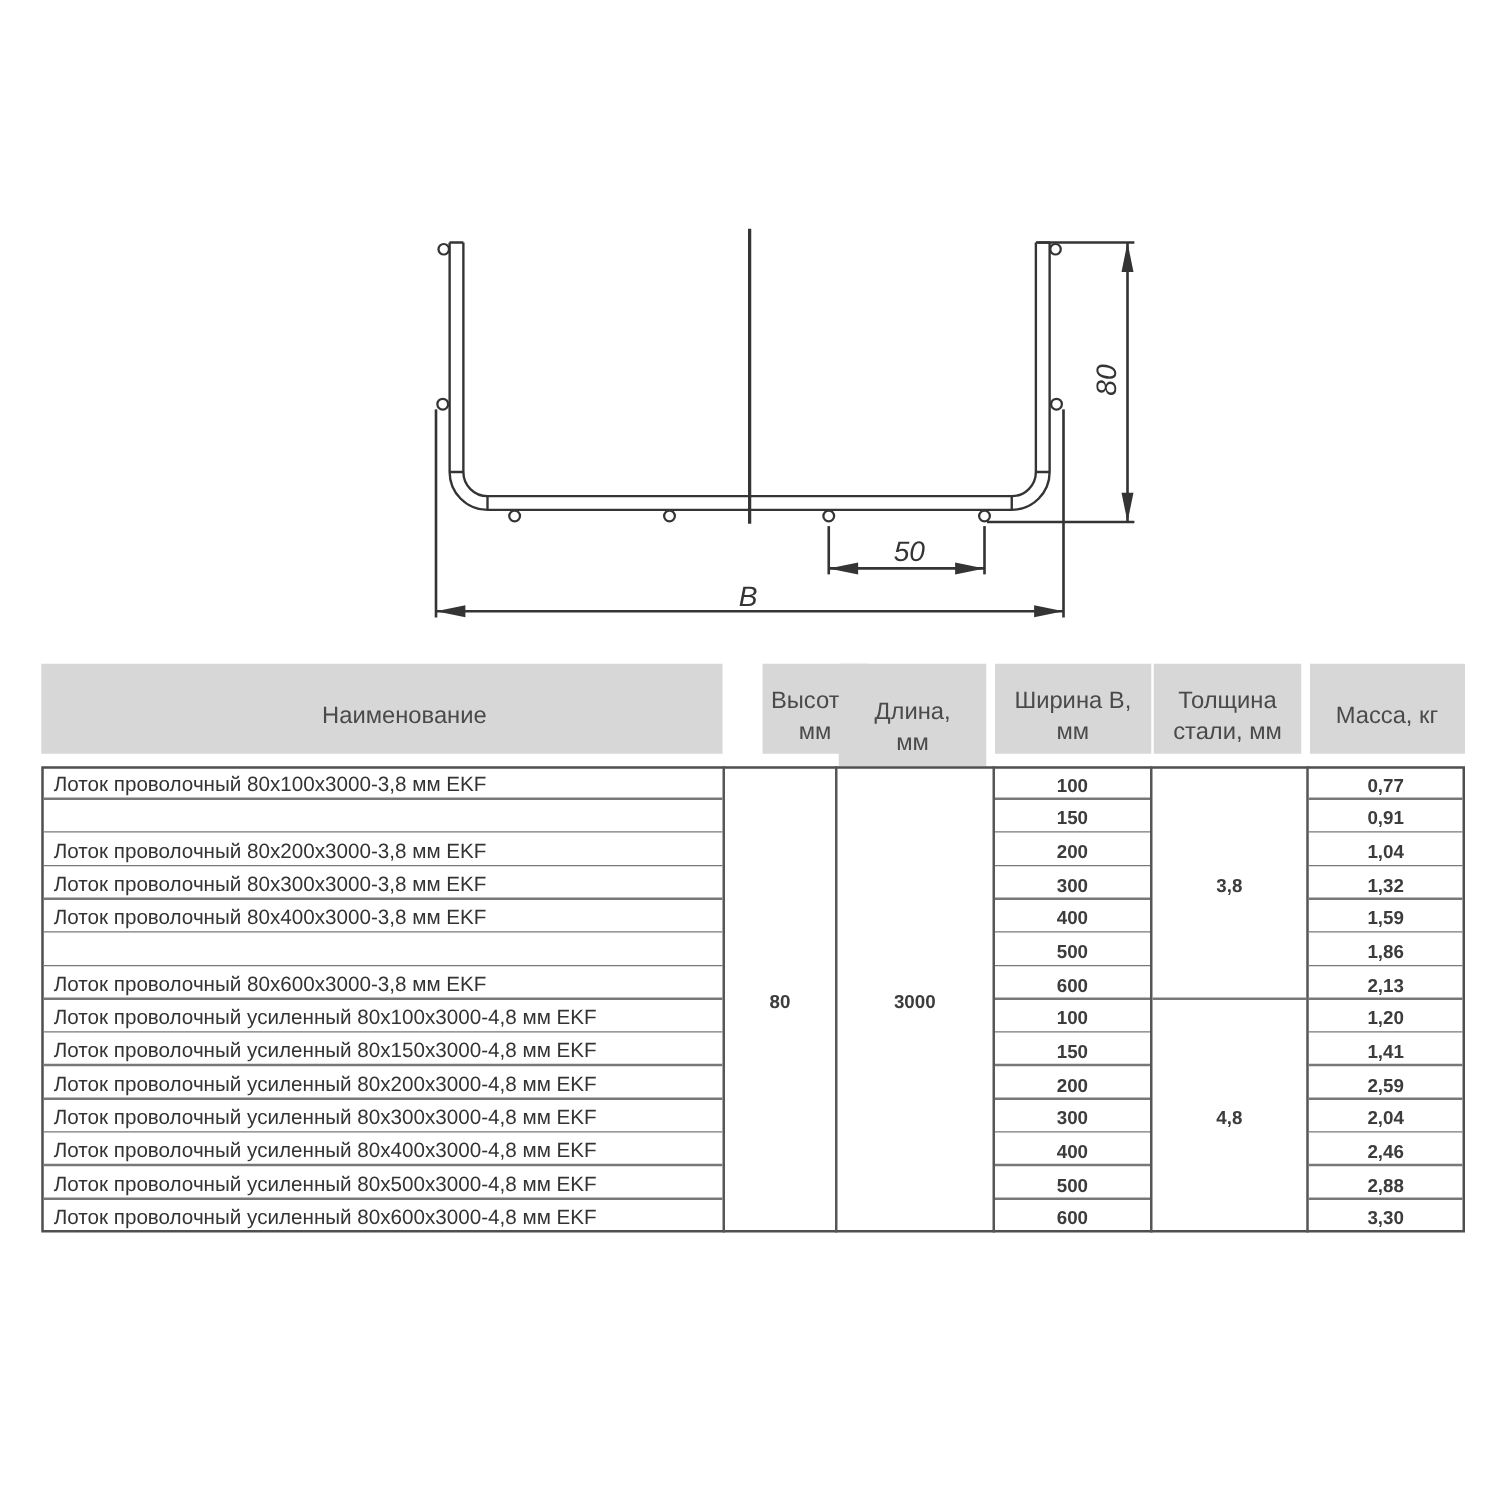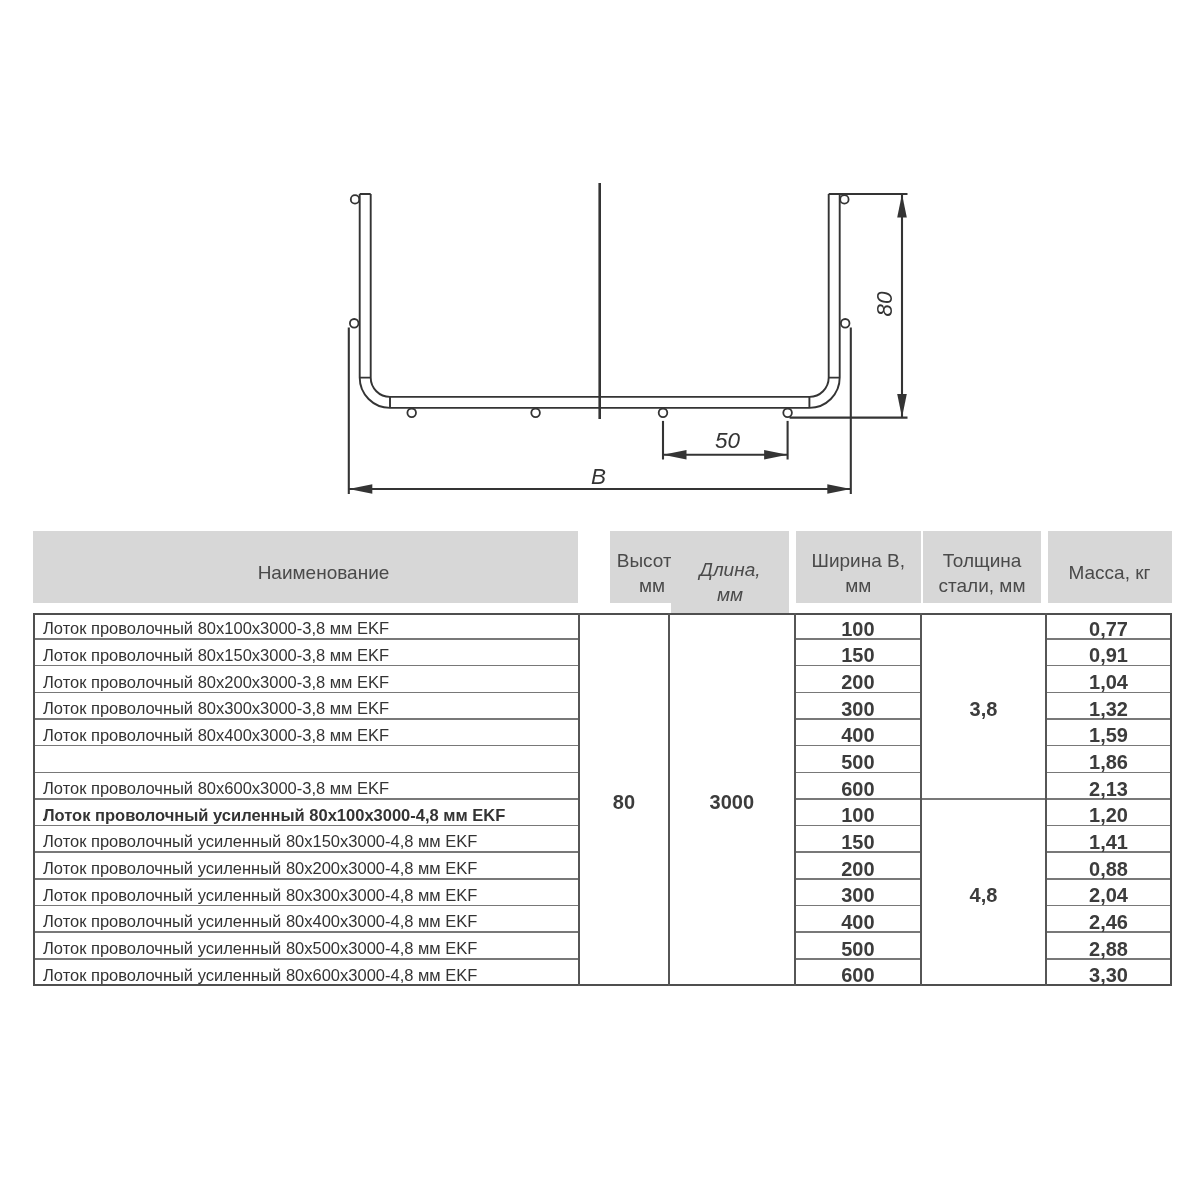--- a/index.html
+++ b/index.html
@@ -1,20 +1,20 @@
 <!DOCTYPE html>
 <html><head><meta charset="utf-8"><title>spec</title><style>
 html,body{margin:0;padding:0;background:#fff;}
 #page{position:relative;width:1200px;height:1200px;background:#fff;font-family:"Liberation Sans",sans-serif;overflow:hidden;}
 .hdr{position:absolute;background:#d7d7d7;color:#4a4a4a;font-size:19px;line-height:25px;display:flex;flex-direction:column;justify-content:center;align-items:center;text-align:center;box-sizing:border-box;padding-top:12px;}
 .tblframe{position:absolute;background:#fff;border:2px solid #4f4f4f;box-sizing:border-box;}
 .vln{position:absolute;width:2.2px;background:#565656;}
 .reg{position:absolute;}
 .sep{position:absolute;left:0;right:0;height:1.5px;background:#787878;}
-.ct{position:absolute;left:0;right:0;text-align:center;color:#3c3c3c;font-size:20px;font-weight:700;transform:translateY(-50%);}
+.ct{position:absolute;left:0;right:0;text-align:center;color:#3c3c3c;font-size:15px;font-weight:700;transform:translateY(-50%);}
 .nm{position:absolute;left:8px;right:2px;color:#333;font-size:16.5px;transform:translateY(-50%);white-space:nowrap;}
 </style></head><body>
 <div id="page">
 
 <svg width="1200" height="540" viewBox="0 0 1200 540" style="position:absolute;left:0;top:0;" fill="none" stroke-linecap="butt">
 <g stroke="#343434" stroke-width="1.9">
 
 <path d="M 359.7 194.0 L 359.7 377.6 A 30.3 30.3 0 0 0 390.0 407.9 L 809.4 407.9 A 30.3 30.3 0 0 0 839.7 377.6 L 839.7 194.0"></path>
 
 <path d="M 370.7 194.0 L 370.7 377.6 A 19.3 19.3 0 0 0 390.0 396.9 L 809.4 396.9 A 19.3 19.3 0 0 0 828.7 377.6 L 828.7 194.0"></path>
@@ -71,21 +71,21 @@
 </svg>
 
 <div class="hdr" style="left:33px;top:531px;width:545px;height:71.5px;padding-left:36px;">
       <div>Наименование</div>
     </div>
 
 <div class="hdr" style="left:581.5px;top:531px;width:85.0px;height:71.5px;margin-left:28px;">
       <div>Высота,<br>мм</div>
     </div>
 
-<div class="hdr" style="left:671px;top:531px;width:118px;height:89px;font-style:italic;">
+<div class="hdr" style="left:671px;top:531px;width:118px;height:89px;">
       <div>Длина,<br>мм</div>
     </div>
 
 <div class="hdr" style="left:796px;top:531px;width:124.5px;height:71.5px;">
       <div>Ширина В,<br>мм</div>
     </div>
 
 <div class="hdr" style="left:923px;top:531px;width:118px;height:71.5px;">
       <div>Толщина<br>стали, мм</div>
     </div>
@@ -113,32 +113,31 @@
 <div class="sep" style="top:185.70px;"></div>
 <div class="sep" style="top:212.34px;"></div>
 <div class="sep" style="top:238.99px;"></div>
 <div class="sep" style="top:265.63px;"></div>
 <div class="sep" style="top:292.27px;"></div>
 <div class="sep" style="top:318.91px;"></div>
 <div class="sep" style="top:345.56px;"></div>
 
 <div class="nm" style="top:15.82px;">Лоток проволочный 80х100х3000-3,8 мм EKF</div>
 
-<div class="nm" style="top:42.46px;">Лоток проволочный 80х150х3000-3,8 мм EKF</div>
 
 <div class="nm" style="top:69.11px;">Лоток проволочный 80х200х3000-3,8 мм EKF</div>
 
 <div class="nm" style="top:95.75px;">Лоток проволочный 80х300х3000-3,8 мм EKF</div>
 
 <div class="nm" style="top:122.39px;">Лоток проволочный 80х400х3000-3,8 мм EKF</div>
 
 
 <div class="nm" style="top:175.68px;">Лоток проволочный 80х600х3000-3,8 мм EKF</div>
 
-<div class="nm" style="top:202.32px;font-weight:bold;">Лоток проволочный усиленный 80х100х3000-4,8 мм EKF</div>
+<div class="nm" style="top:202.32px;">Лоток проволочный усиленный 80х100х3000-4,8 мм EKF</div>
 
 <div class="nm" style="top:228.96px;">Лоток проволочный усиленный 80х150х3000-4,8 мм EKF</div>
 
 <div class="nm" style="top:255.61px;">Лоток проволочный усиленный 80х200х3000-4,8 мм EKF</div>
 
 <div class="nm" style="top:282.25px;">Лоток проволочный усиленный 80х300х3000-4,8 мм EKF</div>
 
 <div class="nm" style="top:308.89px;">Лоток проволочный усиленный 80х400х3000-4,8 мм EKF</div>
 
 <div class="nm" style="top:335.54px;">Лоток проволочный усиленный 80х500х3000-4,8 мм EKF</div>
@@ -235,21 +234,21 @@
 <div class="ct" style="top:122.89px;">1,59</div>
 
 <div class="ct" style="top:149.54px;">1,86</div>
 
 <div class="ct" style="top:176.18px;">2,13</div>
 
 <div class="ct" style="top:202.82px;">1,20</div>
 
 <div class="ct" style="top:229.46px;">1,41</div>
 
-<div class="ct" style="top:256.11px;">0,88</div>
+<div class="ct" style="top:256.11px;">2,59</div>
 
 <div class="ct" style="top:282.75px;">2,04</div>
 
 <div class="ct" style="top:309.39px;">2,46</div>
 
 <div class="ct" style="top:336.04px;">2,88</div>
 
 <div class="ct" style="top:362.68px;">3,30</div>
 </div>
 </div>

